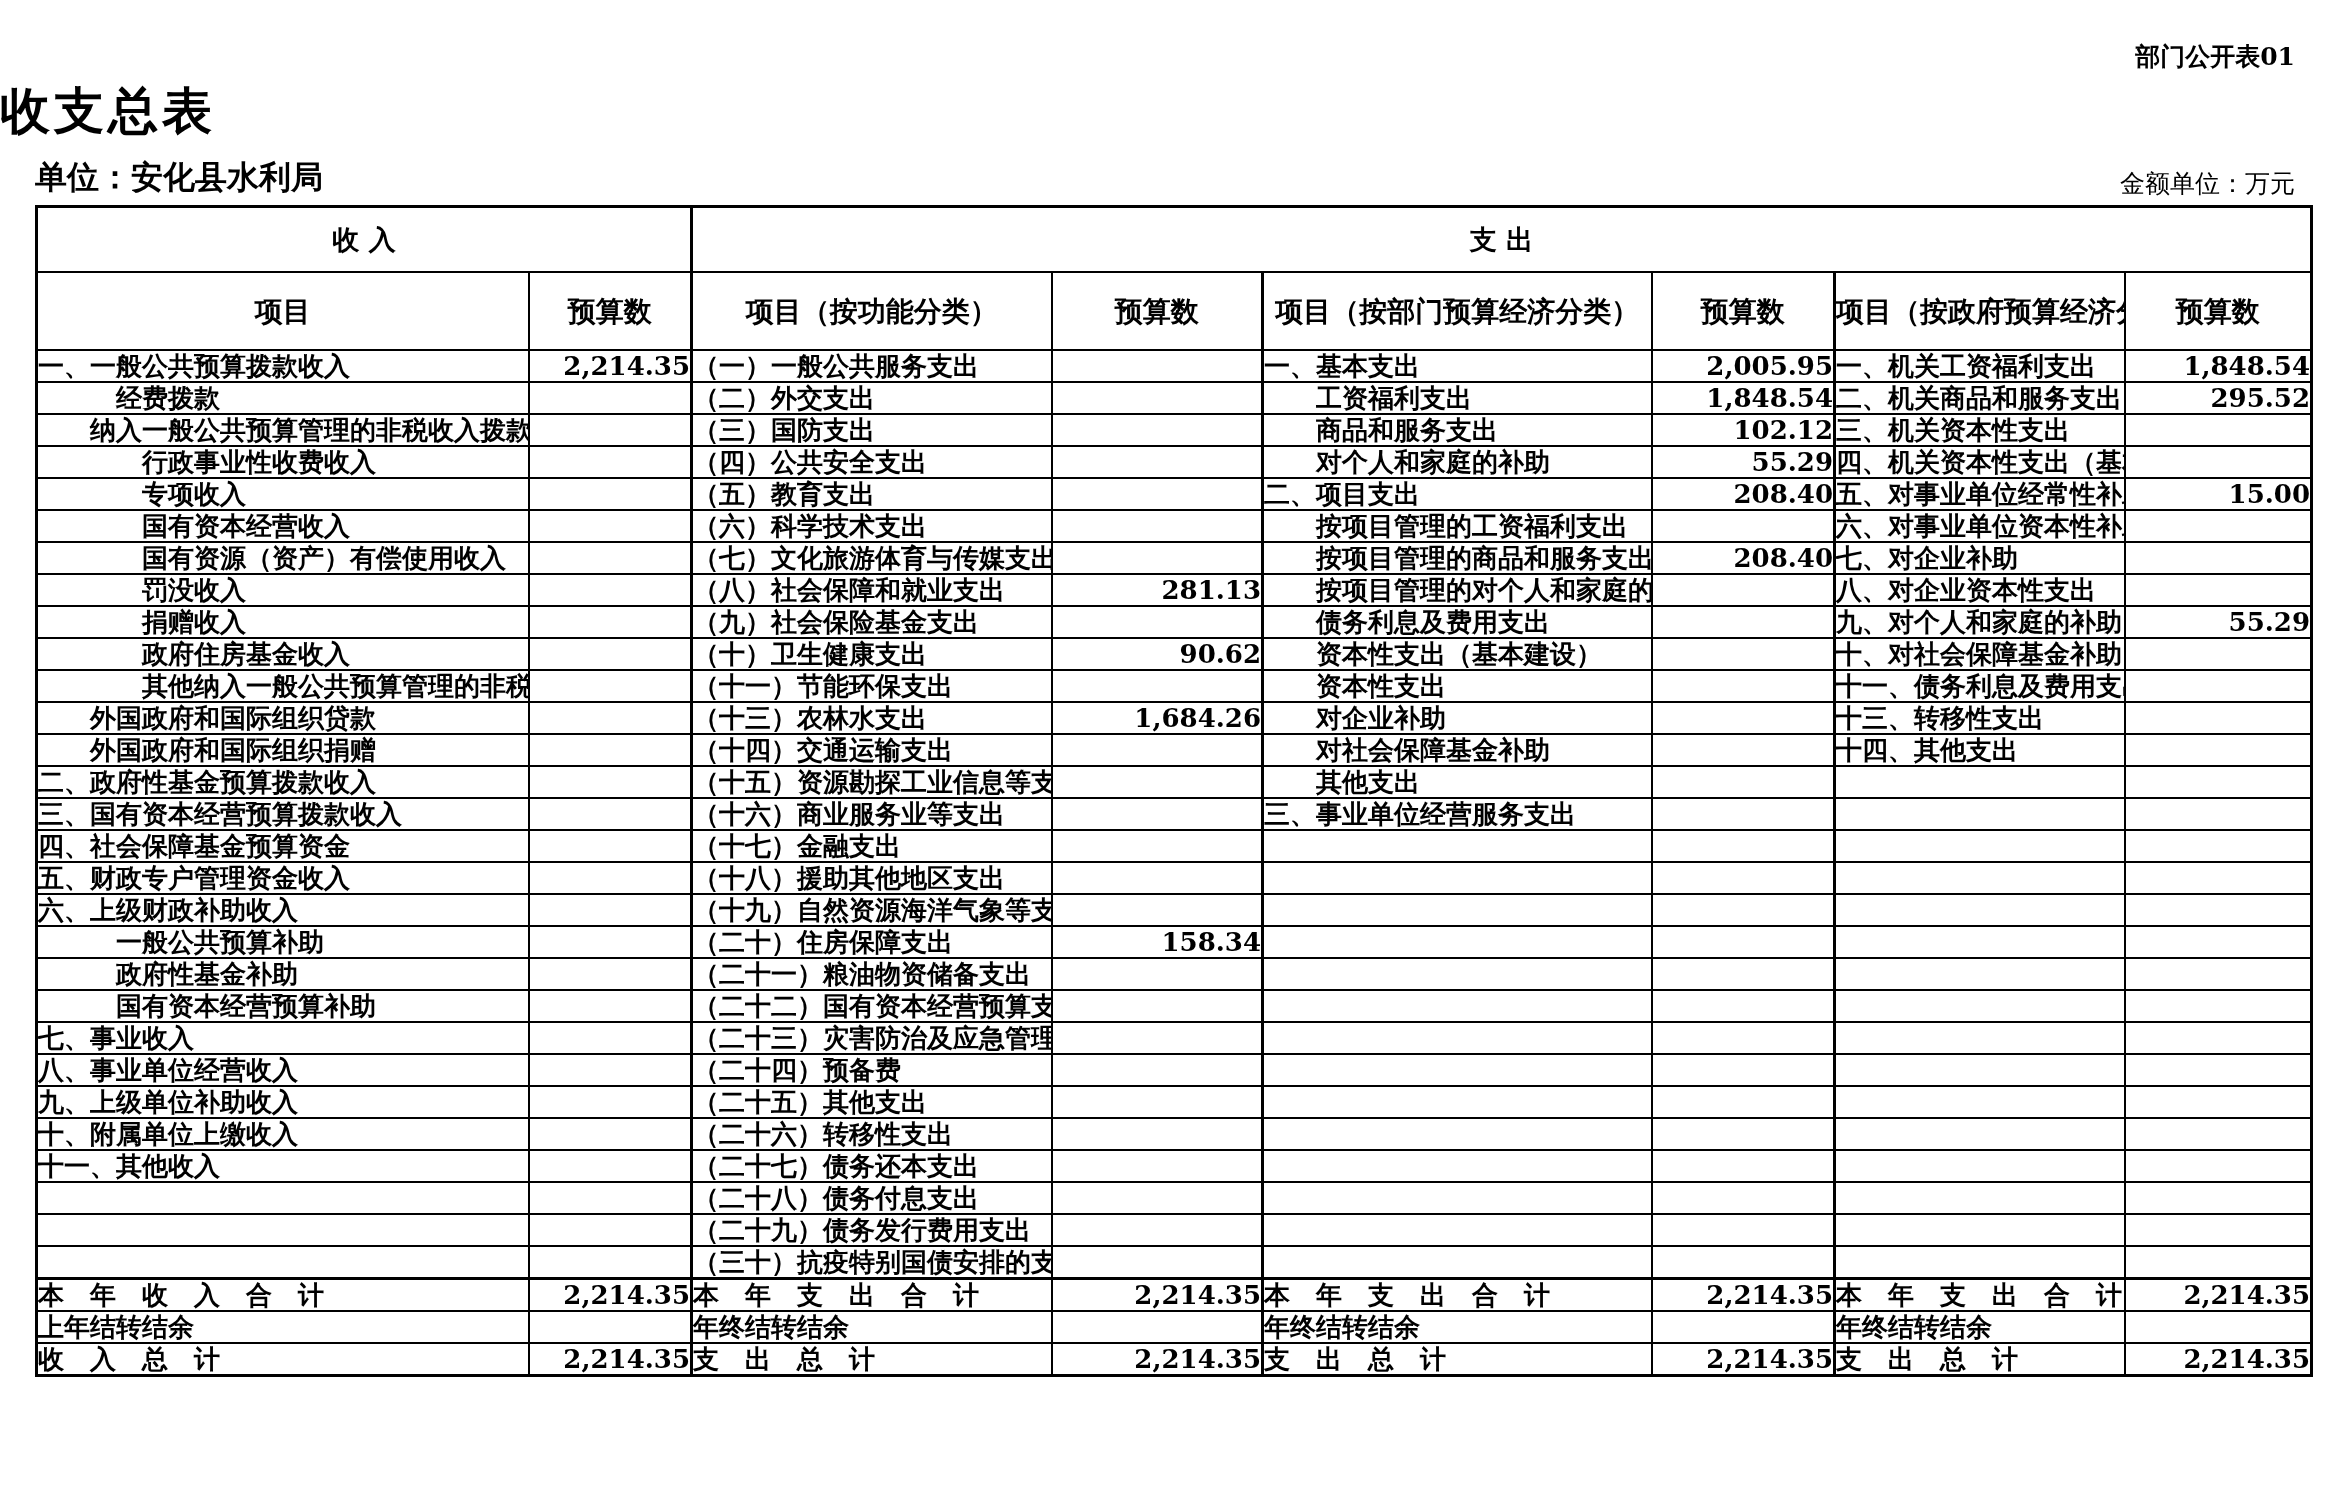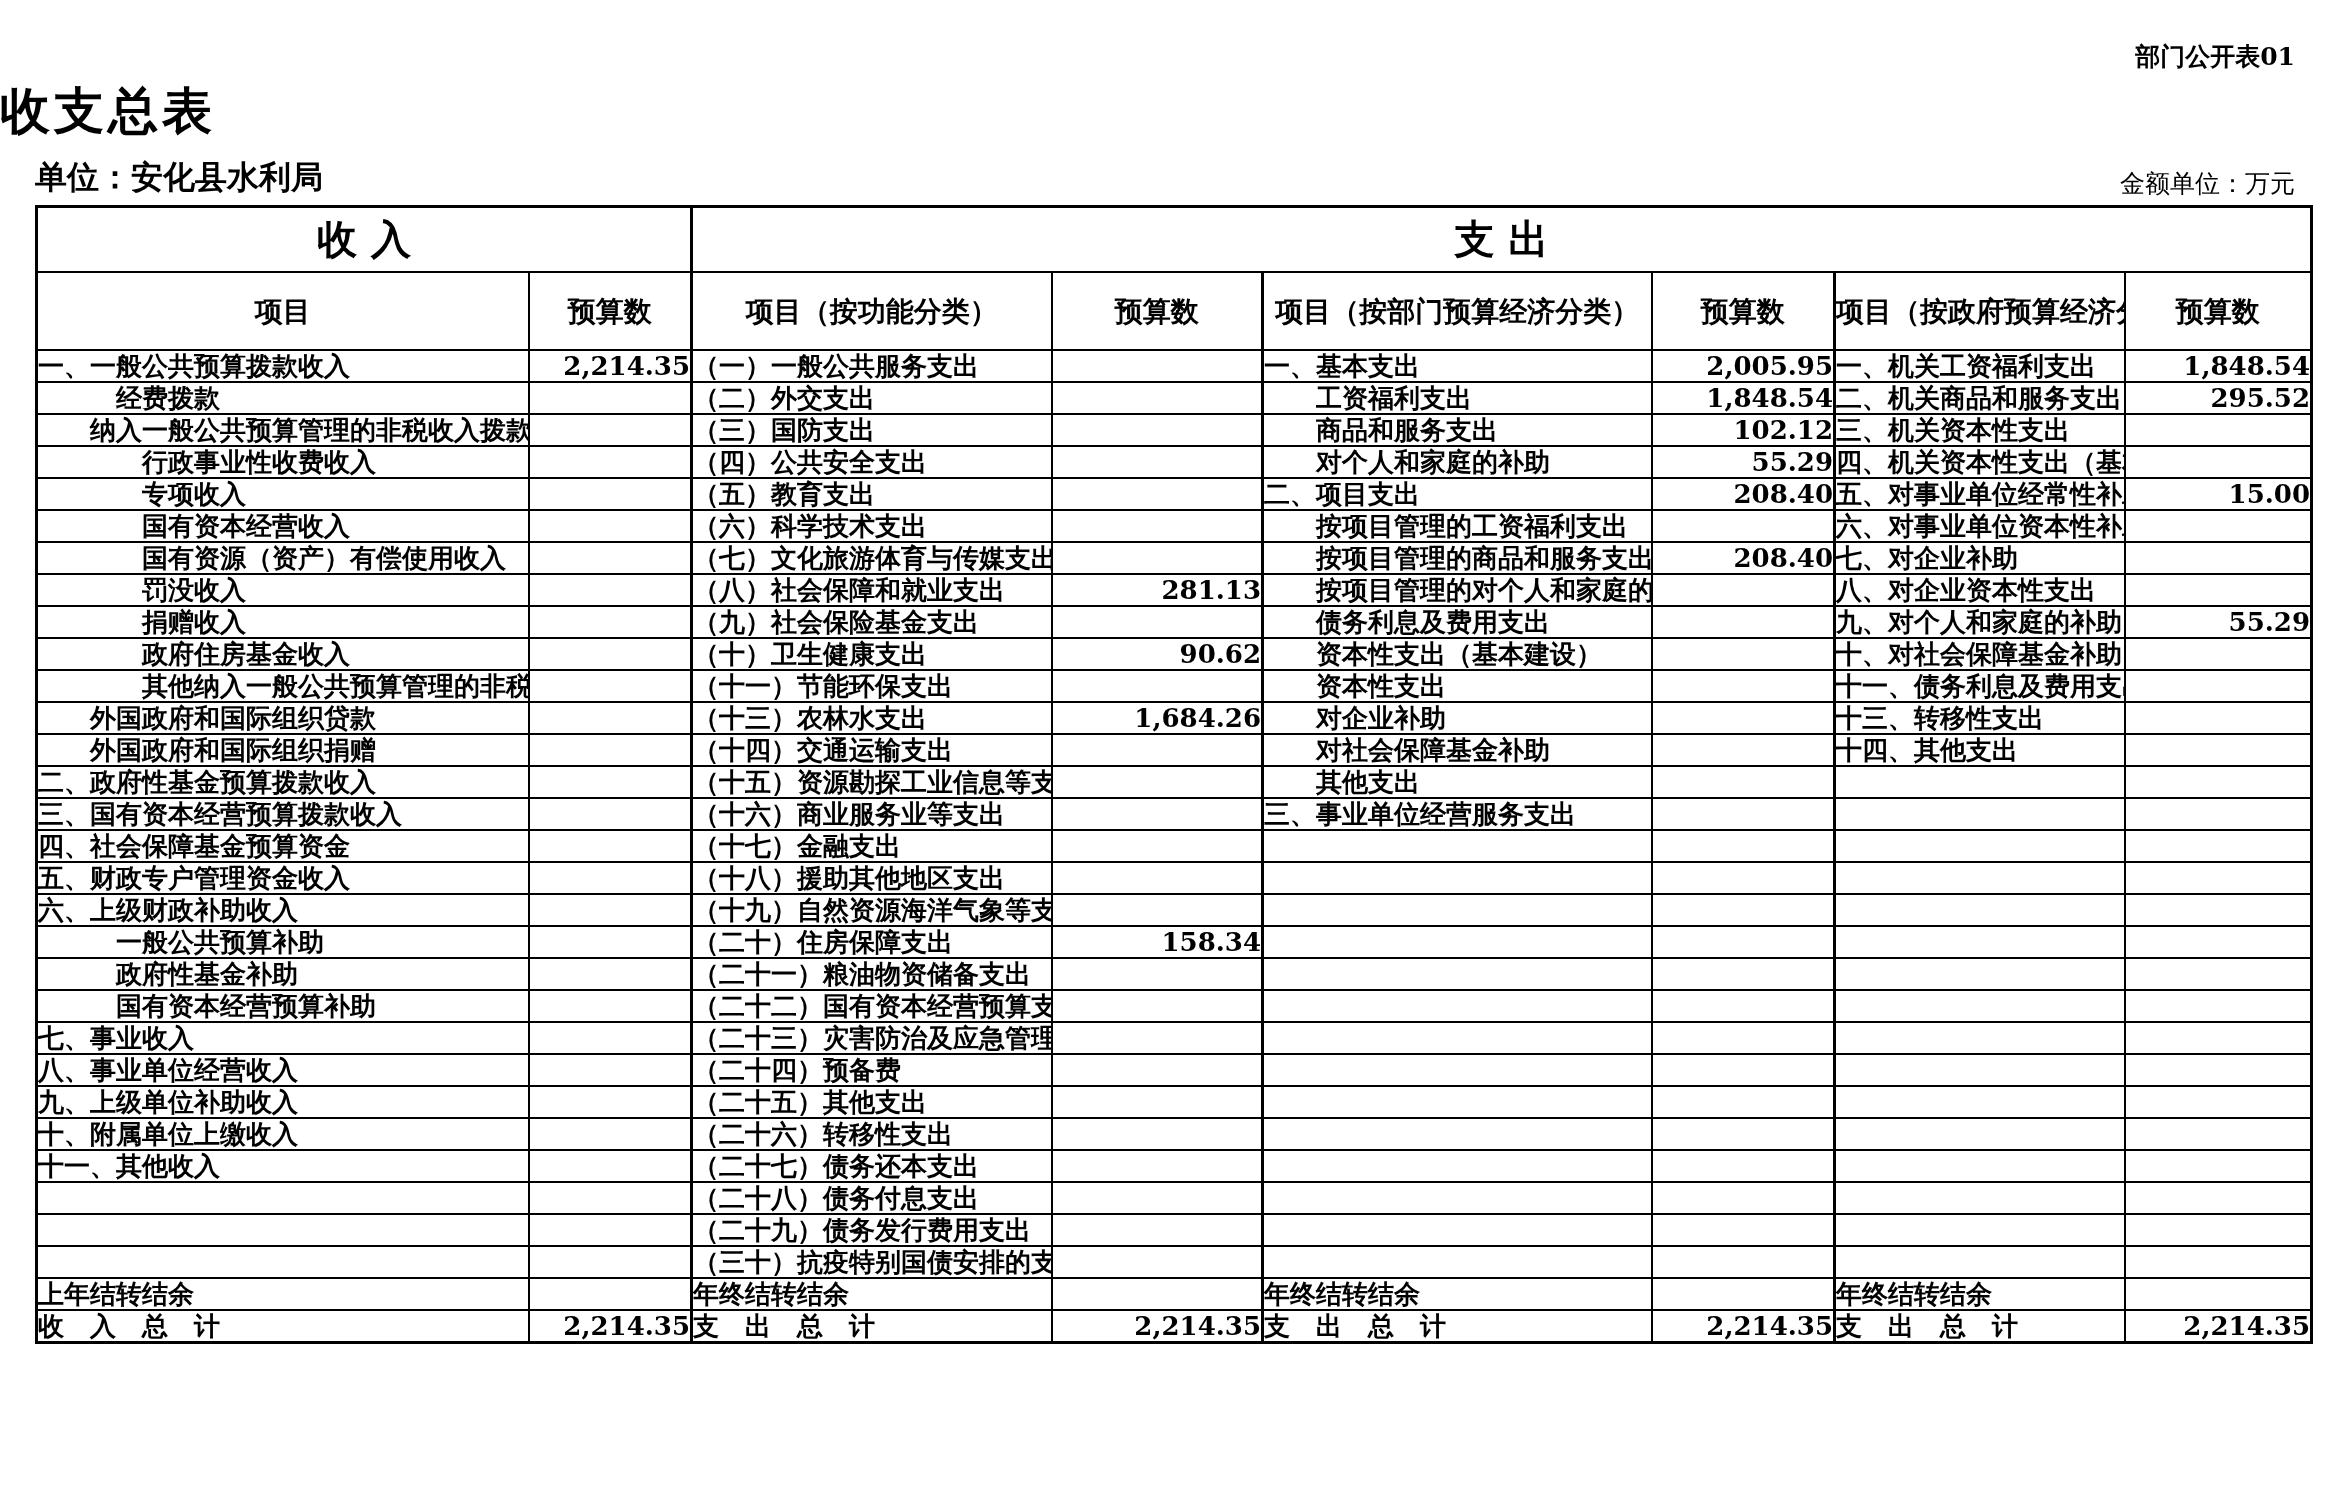--- a/index.html
+++ b/index.html
@@ -34,21 +34,21 @@
     position:absolute;left:35px;top:205px;
     width:2275px;table-layout:fixed;
     border-collapse:collapse;border:3px solid #000;
   }
   table.budget th, table.budget td{
     border:2px solid #000;
     overflow:hidden;white-space:pre;
     padding:0;
   }
   th.grp{
-    height:63px;font-size:40px;font-weight:bold;text-align:center;vertical-align:middle;
+    height:63px;font-size:27px;font-weight:bold;text-align:center;vertical-align:middle;
   }
   th.colhead{
     height:76px;font-size:28px;font-weight:bold;text-align:center;vertical-align:middle;
     white-space:normal;line-height:1.25;
     border-bottom:3px solid #000;
   }
   td.c-item{
     height:30px;font-size:26px;font-weight:bold;text-align:left;vertical-align:middle;
     padding-left:7px;line-height:30px;
   }
@@ -384,20 +384,30 @@
       <tr>
         <td class="c-item"></td>
         <td class="c-num"></td>
         <td class="c-item gsep">（三十）抗疫特别国债安排的支出</td>
         <td class="c-num"></td>
         <td class="c-item gsep"></td>
         <td class="c-num"></td>
         <td class="c-item gsep"></td>
         <td class="c-num"></td>
       </tr>
+      <tr class="sum-top">
+        <td class="c-item">本　年　收　入　合　计</td>
+        <td class="c-num">2,214.35</td>
+        <td class="c-item gsep">本　年　支　出　合　计</td>
+        <td class="c-num">2,214.35</td>
+        <td class="c-item gsep">本　年　支　出　合　计</td>
+        <td class="c-num">2,214.35</td>
+        <td class="c-item gsep">本　年　支　出　合　计</td>
+        <td class="c-num">2,214.35</td>
+      </tr>
       <tr>
         <td class="c-item">上年结转结余</td>
         <td class="c-num"></td>
         <td class="c-item gsep">年终结转结余</td>
         <td class="c-num"></td>
         <td class="c-item gsep">年终结转结余</td>
         <td class="c-num"></td>
         <td class="c-item gsep">年终结转结余</td>
         <td class="c-num"></td>
       </tr>

